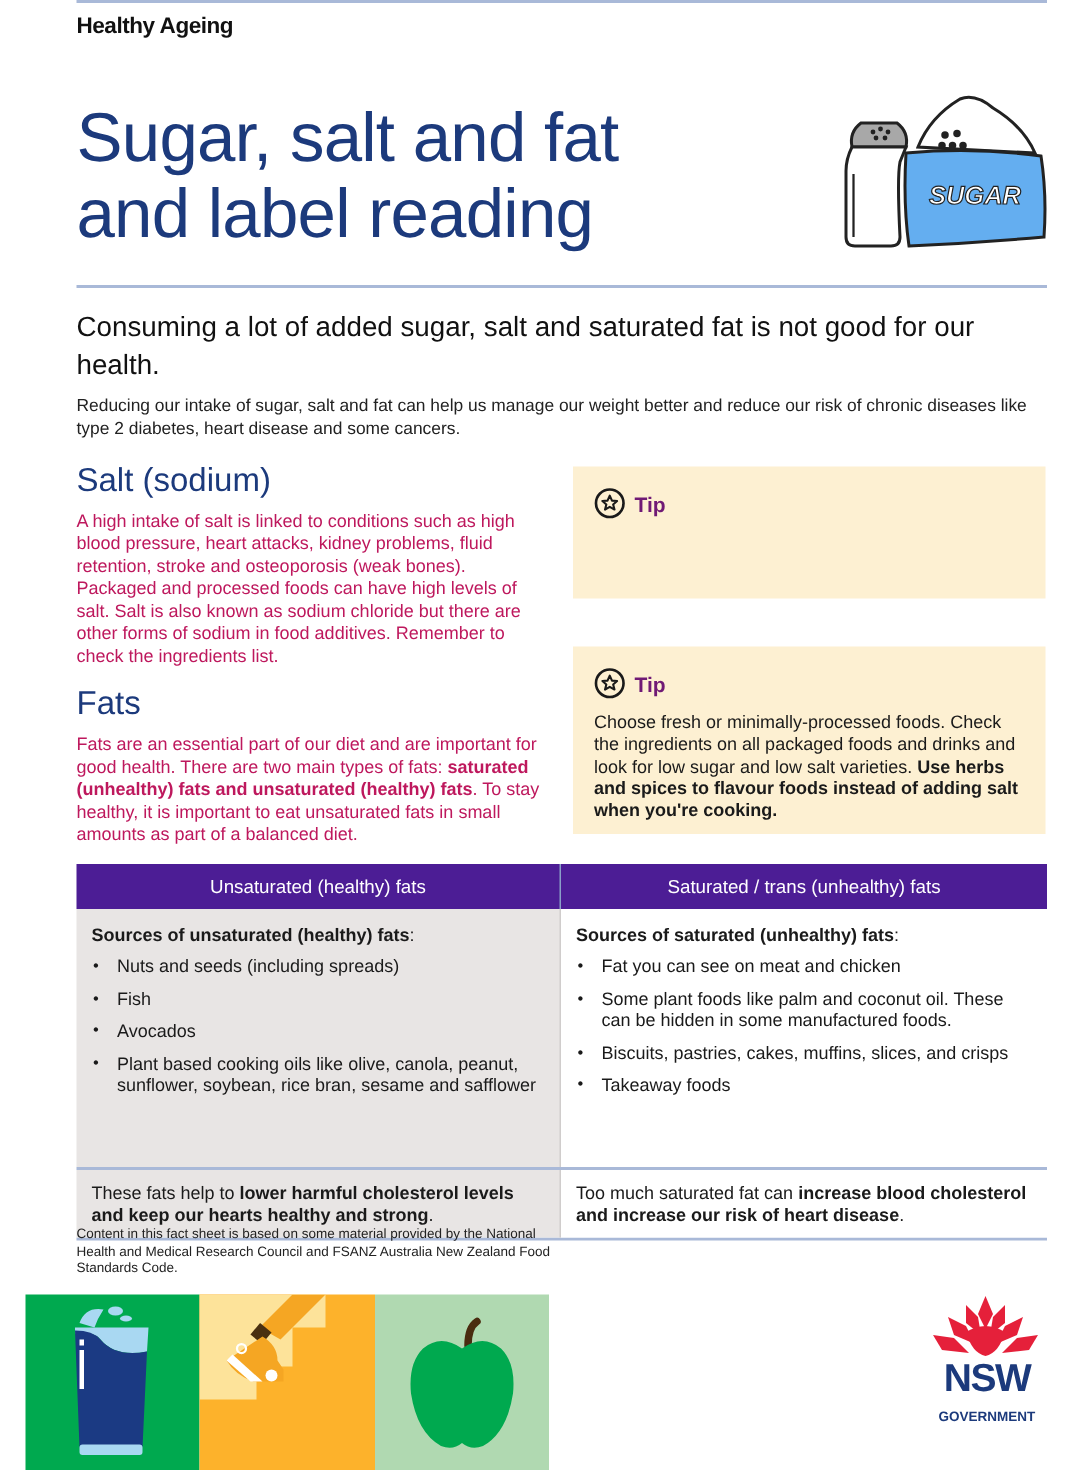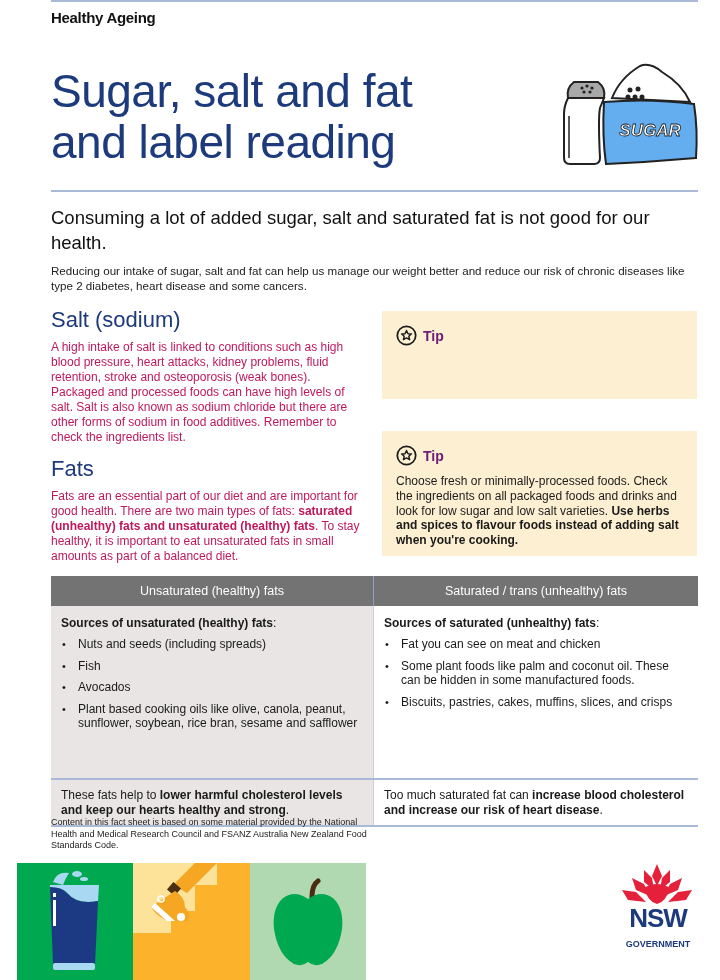--- a/index.html
+++ b/index.html
@@ -31,21 +31,21 @@
     .tip { position: absolute; left: 382px; width: 315px; background: #fdf0d2; padding: 14px 14px 10px 14px; }
     .tip.one { top: 311px; height: 88px; }
     .tip.two { top: 431px; height: 125px; }
     .tip-head { display: flex; align-items: center; gap: 6px; margin-bottom: 8px; }
     .tip-icon { width: 21px; height: 21px; }
     .tip-title { font-size: 14px; font-weight: bold; color: #701a75; }
     .tip-body { font-size: 12px; line-height: 14.8px; color: #1a1a1a; }
     .tip-body b { font-weight: bold; }
 
     .fat-table { position: absolute; left: 51px; top: 576px; width: 647px; }
-    .ft-head { display: flex; height: 30px; background: #737373; }
+    .ft-head { display: flex; height: 30px; background: #4c1d95; }
     .ft-head div { flex: 0 0 auto; color: #fff; font-size: 12.5px; display: flex; align-items: center; justify-content: center; }
     .ft-head .c1 { width: 323px; border-right: 1px solid #8aa0c8; }
     .ft-head .c2 { width: 324px; }
     .ft-row { display: flex; border-bottom: 2px solid #a9b9d8; }
     .ft-row .c1 { width: 323px; background: #e8e5e4; border-right: 1px solid #d0cdcc; padding: 10px 10px 8px 10px; }
     .ft-row .c2 { width: 324px; background: #fff; padding: 10px 10px 8px 10px; }
     .ft-row.body { height: 174px; }
     .ft-row.foot { height: 47px; }
     .ft-row.foot .c1, .ft-row.foot .c2 { padding-top: 8px; font-size: 12px; line-height: 15px; }
     .src-title { font-size: 12px; font-weight: bold; margin-bottom: 7px; }
@@ -149,20 +149,21 @@
         <li>Avocados</li>
         <li>Plant based cooking oils like olive, canola, peanut, sunflower, soybean, rice bran, sesame and safflower</li>
       </ul>
     </div>
     <div class="c2">
       <div class="src-title"><span style="font-weight:bold">Sources of saturated (unhealthy) fats</span><span>:</span></div>
       <ul class="src">
         <li>Fat you can see on meat and chicken</li>
         <li>Some plant foods like palm and coconut oil. These can be hidden in some manufactured foods.</li>
         <li>Biscuits, pastries, cakes, muffins, slices, and crisps</li>
+        <li>Takeaway foods</li>
       </ul>
     </div>
   </div>
   <div class="ft-row foot">
     <div class="c1"><span>These fats help to </span><b>lower harmful cholesterol levels and keep our hearts healthy and strong</b><span>.</span></div>
     <div class="c2"><span>Too much saturated fat can </span><b>increase blood cholesterol and increase our risk of heart disease</b><span>.</span></div>
   </div>
 </div>
 
 <p class="credit">Content in this fact sheet is based on some material provided by the National Health and Medical Research Council and FSANZ Australia New Zealand Food Standards Code.</p>

